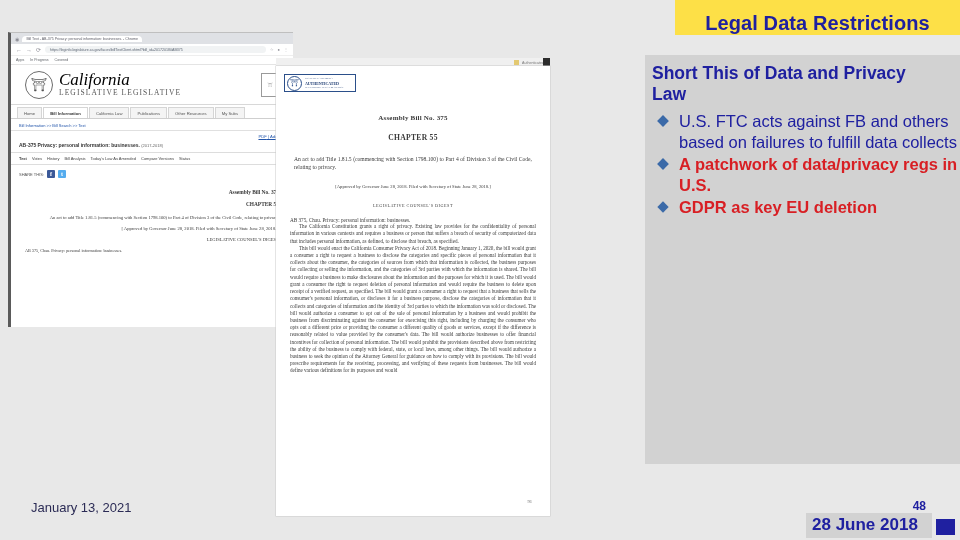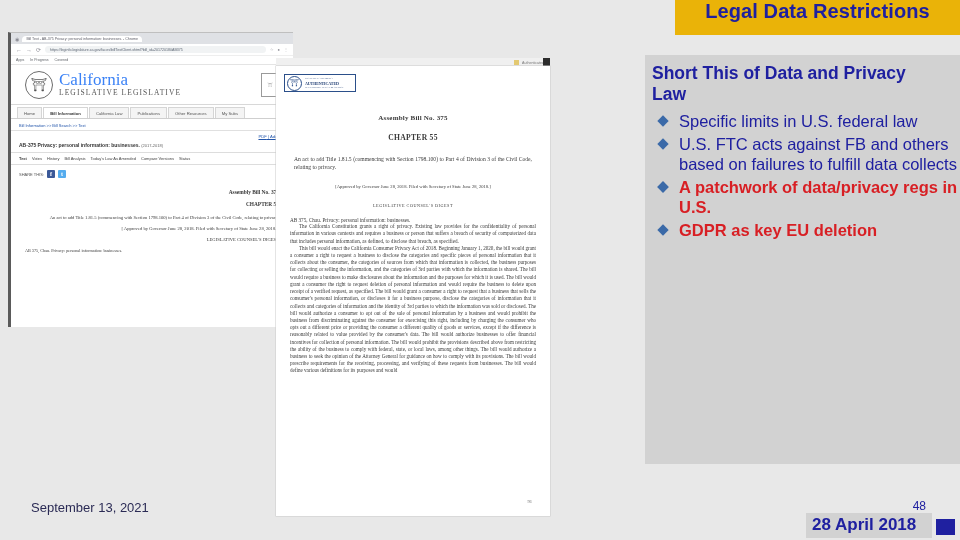--- a/index.html
+++ b/index.html
@@ -13,22 +13,22 @@
     position: relative;
     width: 960px; height: 540px;
     background: #e8e8e8;
   }
 
   
   #title-box {
     position: absolute;
     left: 675px; top: 0px;
     width: 285px; height: 35px;
-    background: #eab308;
-    display: flex; align-items: flex-start; justify-content: center;
+    background: #fde047;
+    display: flex; align-items: flex-end; justify-content: center;
   }
   #title-text {
     color: #1f20a0;
     font-size: 20px;
     font-weight: bold;
     letter-spacing: 0.1px;
     white-space: nowrap;
   }
 
   
@@ -78,21 +78,21 @@
     position: absolute;
     left: 31px; top: 500px;
     font-size: 13px;
     color: #2b2b55;
   }
   #slide-num {
     position: absolute;
     right: 34px; top: 499px;
     font-size: 12px;
     color: #1f20a0;
-    font-weight: normal;
+    font-weight: bold;
     margin-left: 8px;
   }
   #footer-right-box {
     position: absolute;
     left: 806px; top: 513px;
     width: 126px; height: 25px;
     background: #d2d2d2;
   }
   #footer-right-text {
     position: absolute;
@@ -157,21 +157,21 @@
   }
   #seal {
     width: 26px; height: 26px; border-radius: 50%;
     border: 1.2px solid #6c6c6c;
     display: flex; align-items: center; justify-content: center;
     color: #555; font-size: 13px; line-height: 1;
     flex: 0 0 auto;
   }
   #ca-script {
     font-family: "Liberation Serif", serif;
-    font-size: 17px; color: #3b82f6;
+    font-style: italic; font-size: 17px; color: #000000;
     line-height: 0.95;
   }
   #ca-sub {
     font-family: "Liberation Serif", serif;
     font-size: 7.5px; letter-spacing: 1.1px; color: #555;
   }
   #seal-right {
     margin-left: auto; width: 16px; height: 22px;
     border: 1px solid #9a9a9a; display: flex; align-items: center;
     justify-content: center; font-size: 4px; color: #888; text-align: center;
@@ -391,39 +391,38 @@
 
   <div id="title-box">
     <span id="title-text">Legal Data Restrictions</span>
   </div>
 
   <div id="body-box">
     <div id="subtitle">Short This of Data and Privacy Law</div>
     <ul class="bullets">
       <li>
         <span class="dia"></span>
-        <span>Specific limits in U.S. federal law</span>
       </li>
       <li>
         <span class="dia"></span>
         <span>U.S. FTC acts against FB and others based on failures to fulfill data collects</span>
       </li>
       <li>
         <span class="dia"></span>
       </li>
       <li class="em">
         <span class="dia"></span>
         <span>A patchwork of data/privacy regs in U.S.</span>
       </li>
       <li class="em">
         <span class="dia"></span>
         <span>GDPR as key EU deletion</span>
       </li>
     </ul>
   </div>
 
-  <div id="footer-date">September 13, 2021</div>
+  <div id="footer-date">January 13, 2021</div>
   <div id="slide-num">48</div>
   <div id="footer-right-box"></div>
-  <div id="footer-right-text">28 April 2018</div>
+  <div id="footer-right-text">28 June 2018</div>
   <div id="footer-square"></div>
 
 </div>
 
 </body></html>

